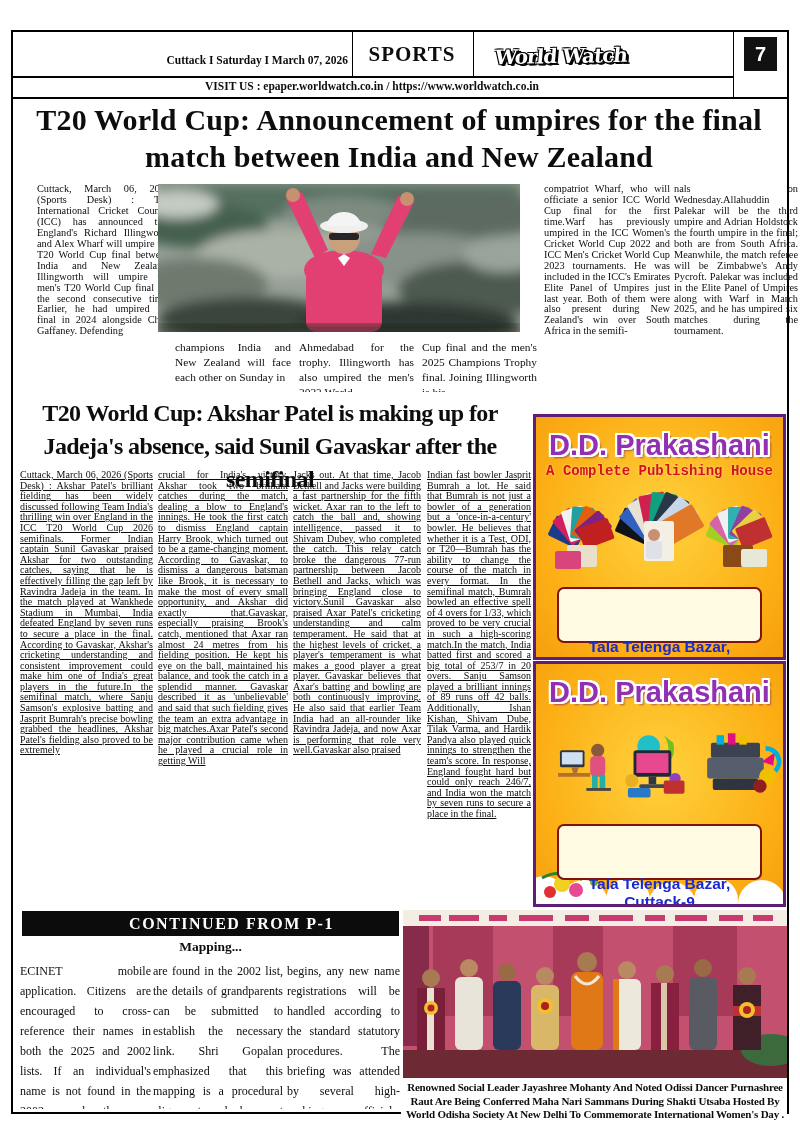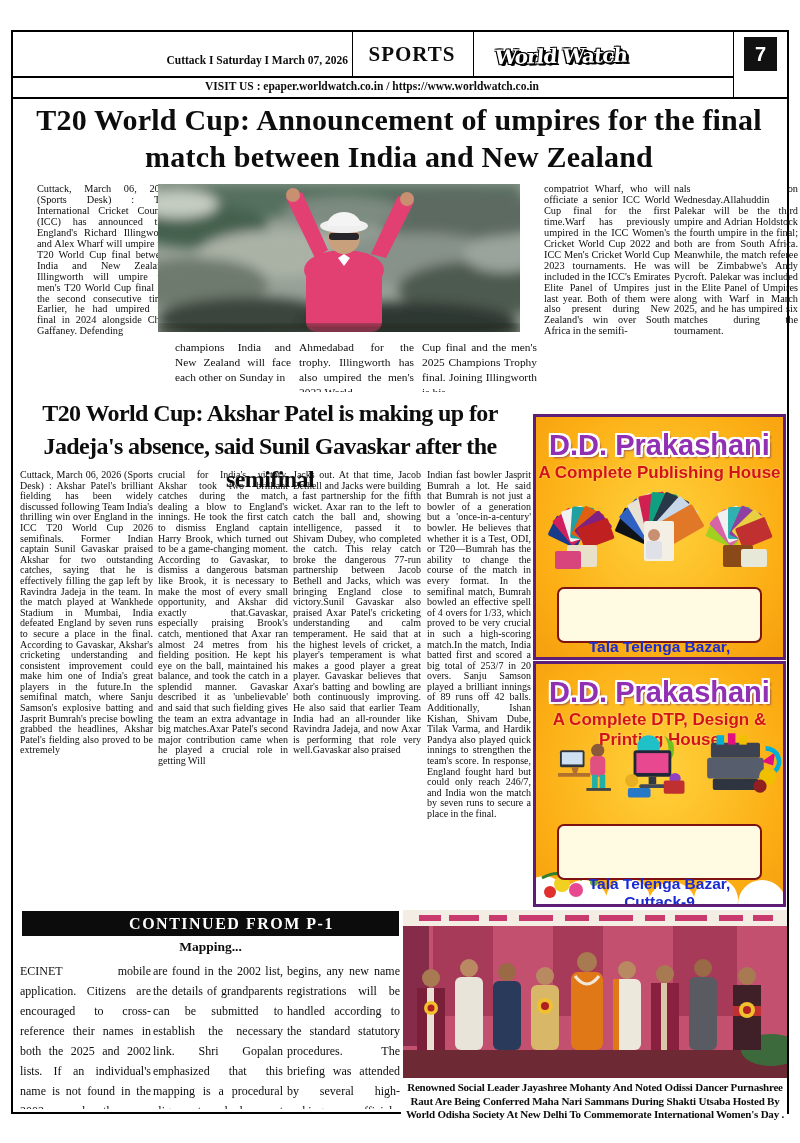--- a/index.html
+++ b/index.html
@@ -21,33 +21,33 @@
   }
   .pagenum { left:744px; top:37px; width:33px; height:34px; background:#111; color:#fff;
     font-weight:bold; font-size:20px; text-align:center; line-height:34px; font-family:"Liberation Sans",sans-serif; }
   .visit { left:11px; top:80px; width:722px; text-align:center; font-weight:bold; font-size:11.5px;font-family:Liberation Serif, serif; }
   
   .h1 { left:14px; top:101px; width:770px; text-align:center; font-weight:bold; font-size:30px; line-height:37px; letter-spacing:0.2px; }
   .h2 { left:18px; top:397px; width:504px; text-align:center; font-weight:bold; font-size:24px; line-height:33px; letter-spacing:-0.6px; }
   
   .col { position:absolute; text-align:justify; overflow:hidden; }
   .a1 { font-size:10.3px; line-height:10.95px;margin-left:17px; }
-  .a2 { font-size:10px; line-height:10.6px; }
+  .a2 { font-size:10px; line-height:10.6px;text-decoration:underline; }
   .bt { font-size:12px; line-height:20px; }
   .undercap { font-size:11.4px; line-height:15px; }
   
   .photo { position:absolute; overflow:hidden; background:#777; }
   
   .adstack { position:absolute; left:533px; top:414px; width:253px; height:493px; }
   .ad { position:relative; width:253px; height:246px; border:3px solid #5e1d76; overflow:hidden;
         background:radial-gradient(ellipse at 50% 45%, #ffd23d 0%, #fcae14 70%, #f59f0e 100%); }
   .ad + .ad { margin-top:1px; }
   .adtitle { margin-top:12px; text-align:center; font-family:"Liberation Sans",sans-serif; font-weight:bold; font-size:29px; color:#9230b4; letter-spacing:0px;
     text-shadow:-2px -2px 0 #fff, 2px -2px 0 #fff, -2px 2px 0 #fff, 2px 2px 0 #fff, 0 -2px 0 #fff, 0 2px 0 #fff, -2px 0 0 #fff, 2px 0 0 #fff, 3px 3px 2px rgba(90,20,110,.55); }
-  .adsub { text-align:center; font-family:Liberation Sans, sans-serif; font-weight:bold; font-size:17px; color:#d41414; margin-top:1px;
+  .adsub { text-align:center; font-family:Liberation Mono, monospace; font-weight:bold; font-size:14px; color:#d41414; margin-top:1px;
     text-shadow:0 0 2px #ffe9a8; }
   .adart { position:absolute; left:0; top:62px; width:247px; height:106px; }
   .adbox { position:absolute; left:21px; top:170px; width:205px; height:56px; background:#fffbe2; border:2px solid #7c1212; border-radius:7px;
     text-align:center; font-family:"Liberation Sans",sans-serif; font-weight:bold; color:#1a2ad0; padding-top:5px; }
   .adbox .l1 { font-size:15.5px;margin-top:44px; }
   .adbox .l2 { font-size:11px; margin-top:3px; color:#2430cc; }
   
   .banner { left:22px; top:911px; width:377px; height:25px; background:#0c0c0c; color:#fff; text-align:center;
     font-weight:bold; font-size:16px; line-height:25px; letter-spacing:1.5px;padding-left:42px; }
   .mapping { left:22px; top:939px; width:377px; text-align:center; font-weight:bold; font-size:13.5px; }
@@ -179,21 +179,20 @@
         </g>
       </svg>
       <div class="adbox">
         <div class="l1">Tala Telenga Bazar, Cuttack-9</div>
         <div class="l2">Mob : 9937168594</div>
       </div>
     </div>
 
     <div class="ad">
       <div class="adtitle">D.D. Prakashani</div>
-      <div class="adsub">A Complete DTP, Design &amp; Printing House</div>
       <svg class="adart" viewBox="0 0 247 106" xmlns="http://www.w3.org/2000/svg" style="top:58px; height:100px;">
         <g>
           <rect x="18" y="30" width="26" height="18" rx="2" fill="#30343c"></rect>
             <rect x="20" y="32" width="22" height="13" fill="#cfe0f2"></rect>
             <path d="M30,48 l2,6 l-16,0 l0,4 l34,0 l0-4 l-14,0 l2,-6 z" fill="#b07030"></path>
           <circle cx="58" cy="30" r="7" fill="#8a5a3a"></circle>
             <rect x="50" y="36" width="16" height="22" rx="5" fill="#e05080"></rect>
             <rect x="52" y="56" width="6" height="14" fill="#20b0a8"></rect>
             <rect x="60" y="56" width="6" height="14" fill="#20b0a8"></rect>
             <rect x="46" y="70" width="26" height="3" fill="#444"></rect>

